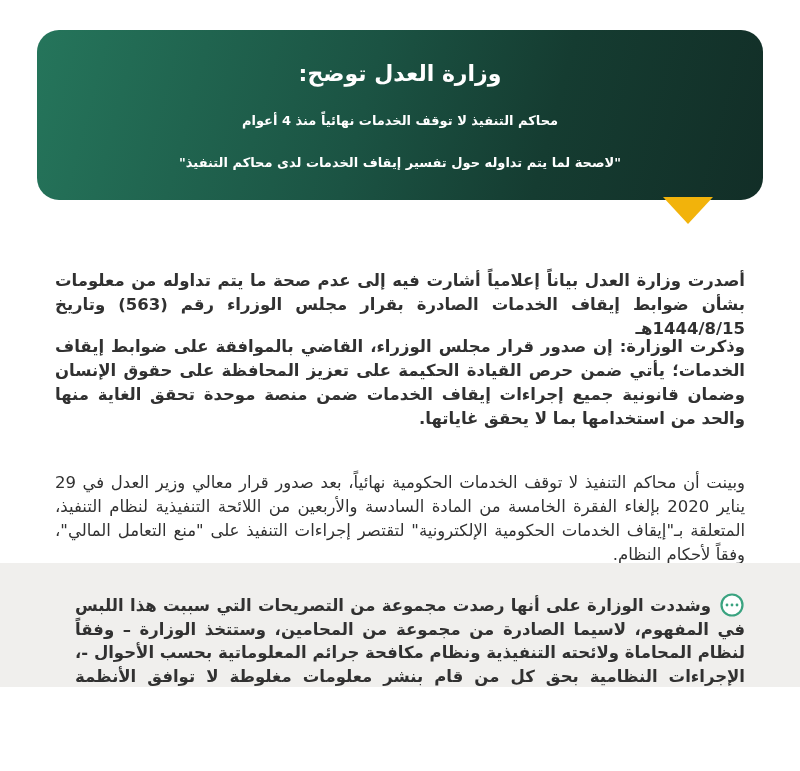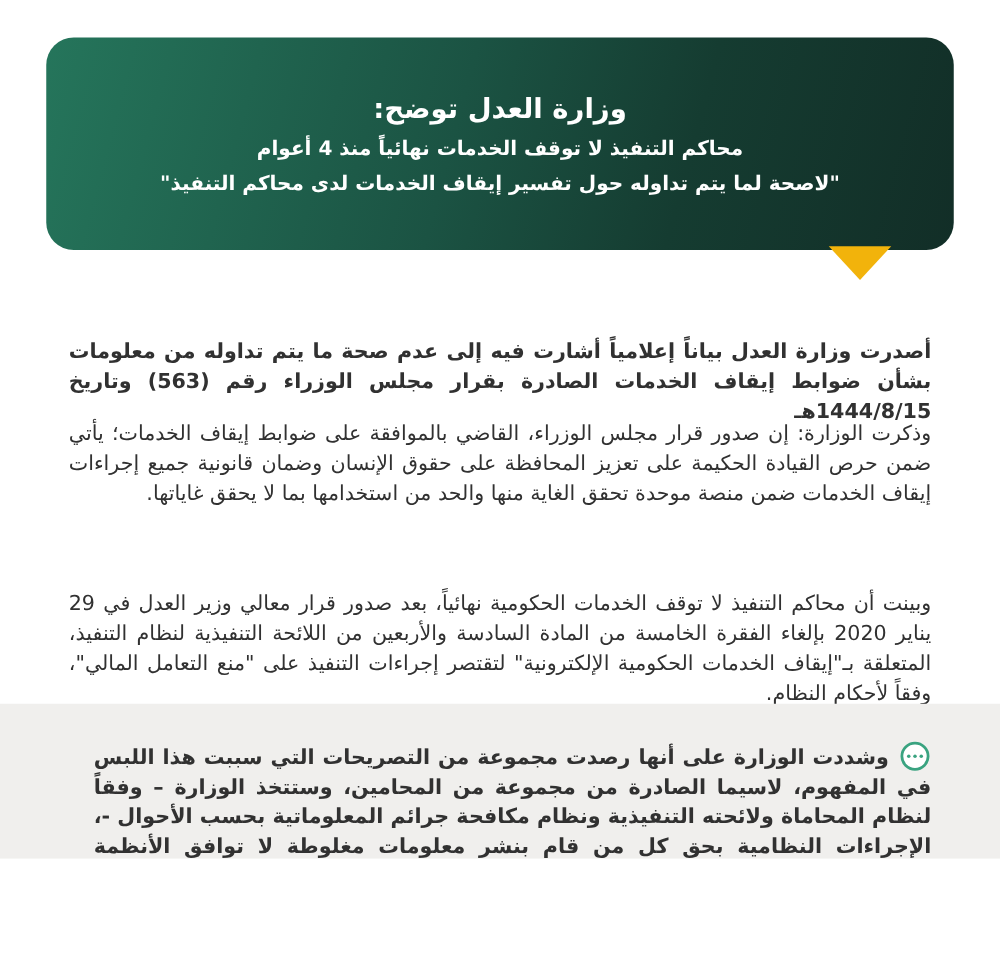--- a/index.html
+++ b/index.html
@@ -9,38 +9,38 @@
     -webkit-font-smoothing:antialiased;
   }
   .page{position:absolute;inset:0;}
 
   
   .header-box{
     position:absolute;left:37px;top:30px;width:726px;height:170px;
     border-radius:22px;
     background:linear-gradient(105deg,#25755b 0%,#1b5343 45%,#153c31 70%,#122e27 100%);
     color:#ffffff;display:flex;flex-direction:column;justify-content:center;
-    align-items:center;text-align:center;gap:9px;direction:rtl;
+    align-items:center;text-align:center;gap:27px;direction:rtl;
   }
   .header-box .h-line1{font-size:22px;font-weight:bold;letter-spacing:0;}
-  .header-box .h-line2,.header-box .h-line3{font-size:16px;font-weight:bold;}
+  .header-box .h-line2,.header-box .h-line3{font-size:13px;font-weight:bold;}
   .arrow-down{
     position:absolute;left:663px;top:197px;width:0;height:0;
     border-left:25px solid transparent;border-right:25px solid transparent;
     border-top:27px solid #f2b30b;
   }
 
   
   .para{
     position:absolute;left:55px;width:690px;direction:rtl;text-align:justify;
     color:#313131;font-size:16.5px;line-height:24px;
   }
   .para.bold{font-weight:bold;}
   .p1{top:226px;margin-top:43px;}
-  .p2{top:318px;}
+  .p2{top:318px;font-weight:bold;}
   .p3{top:454px;}
 
   
   .gray-section{
     position:absolute;left:0;top:563px;width:800px;height:124px;background:#f0efed;
   }
   .gray-section .hl-para{
     position:absolute;right:55px;left:75px;top:12px;direction:rtl;text-align:justify;
     color:#313131;font-size:16.5px;line-height:23.5px;font-weight:bold;
   }

